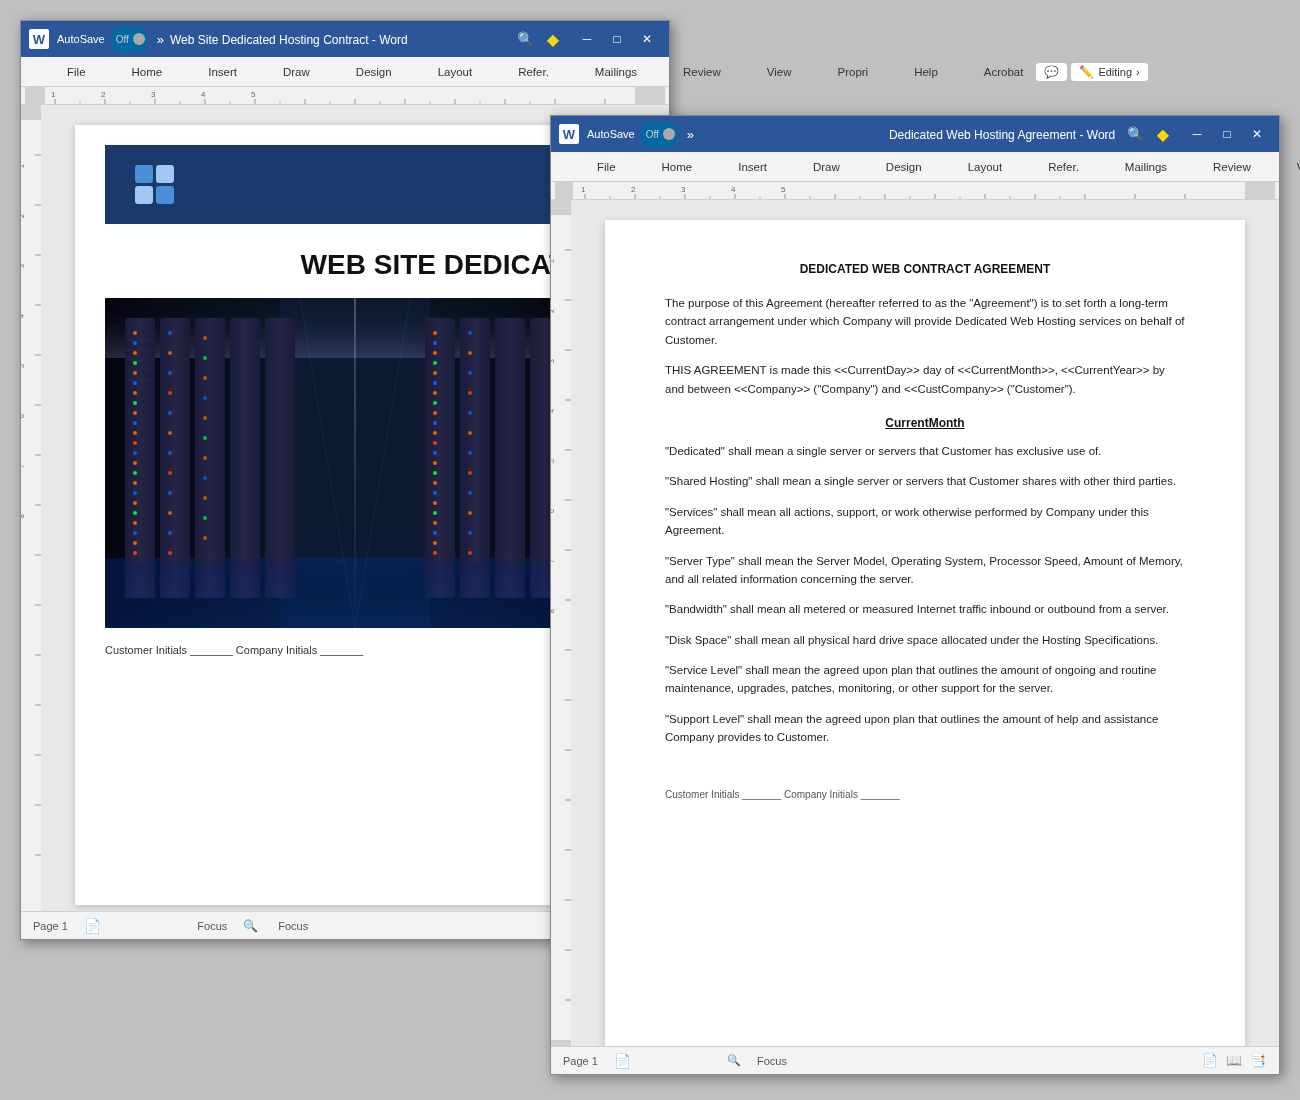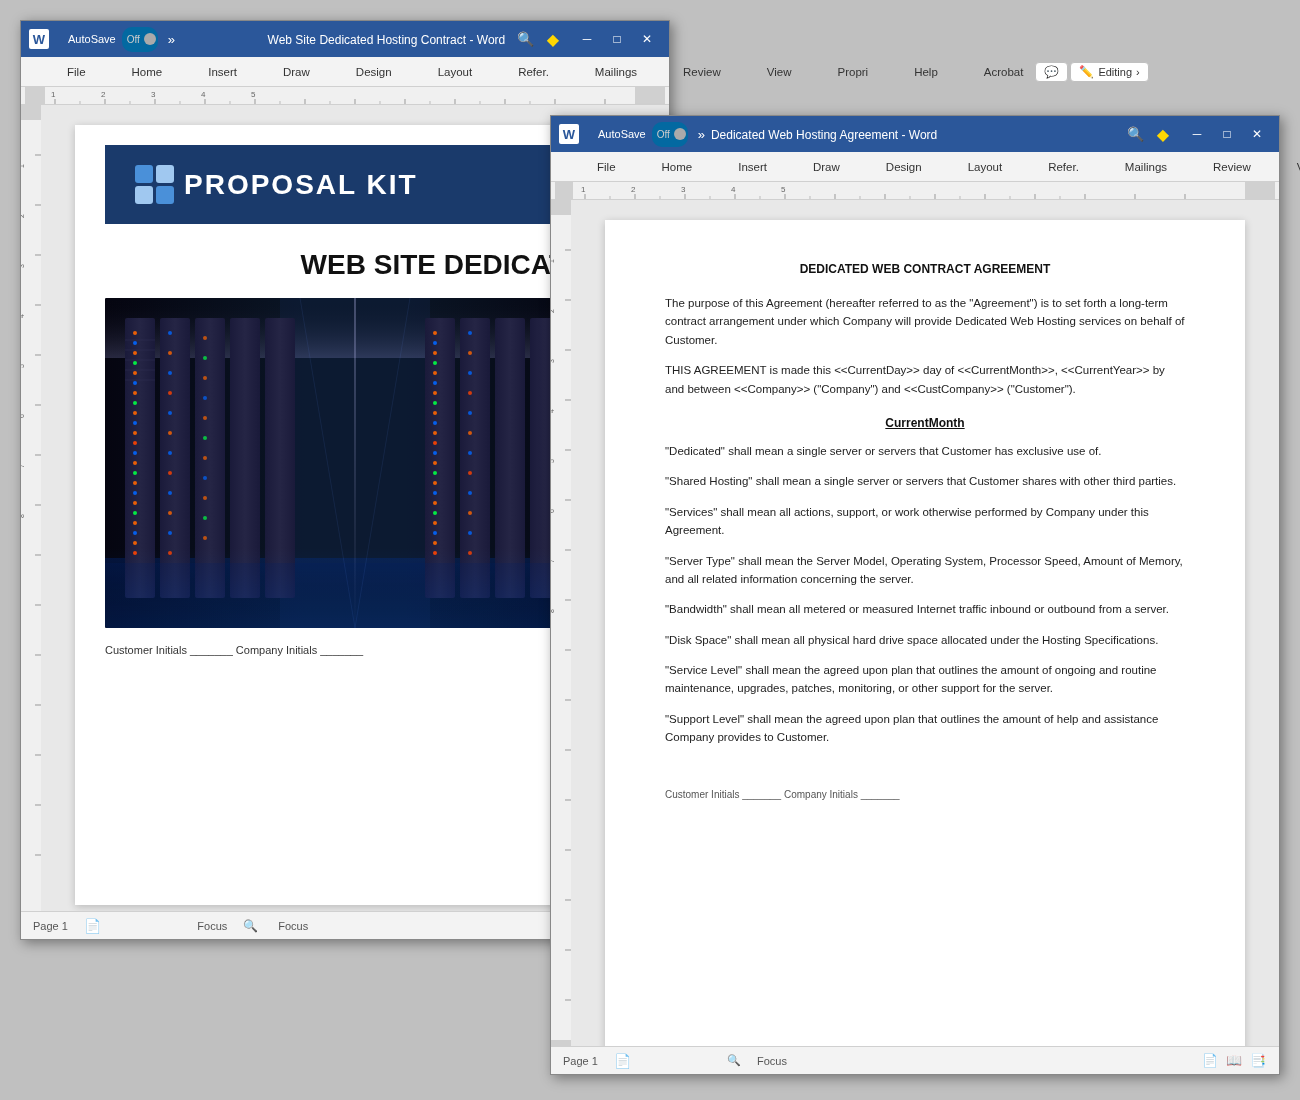--- a/index.html
+++ b/index.html
@@ -34,21 +34,21 @@
     }
     .title-bar .word-icon {
       width: 20px; height: 20px;
       background: white;
       border-radius: 2px;
       display: flex; align-items: center; justify-content: center;
       font-size: 13px; font-weight: bold; color: #2b579a;
       flex-shrink: 0;
     }
     .title-bar .autosave-label {
-      color: white; font-size: 11px; margin-left: 13px;
+      color: white; font-size: 11px; margin-left: 2px;
     }
     .title-bar .toggle-off {
       background: #0369a1;
       border-radius: 10px;
       width: 36px; height: 25px;
       display: flex; align-items: center;
       padding: 2px;
       position: relative;
     }
     .title-bar .toggle-knob {
@@ -327,21 +327,21 @@
 <div id="window1" class="word-window">
 
   <div class="title-bar">
     <div class="word-icon">W</div>
     <span class="autosave-label">AutoSave</span>
     <div class="toggle-off">
       <span class="toggle-text">Off</span>
       <div class="toggle-knob"></div>
     </div>
     <span class="chevrons">»</span>
-    <div style="flex:1; text-align:right;">
+    <div style="flex:1; text-align:left;">
       <span style="color:white; font-size:12px;">Web Site Dedicated Hosting Contract - Word</span>
     </div>
     <span class="search-btn">🔍</span>
     <span class="diamond-icon">◆</span>
     <div class="win-controls">
       <div class="win-btn">─</div>
       <div class="win-btn">□</div>
       <div class="win-btn close">✕</div>
     </div>
   </div>
@@ -443,21 +443,20 @@
       <div class="page" style="width: 560px; min-height: 780px;">
 
         <div class="cover-header">
           <div class="proposal-kit-logo">
             <div class="pk-squares">
               <div class="pk-sq blue"></div>
               <div class="pk-sq light"></div>
               <div class="pk-sq light"></div>
               <div class="pk-sq blue"></div>
             </div>
-            <div class="pk-title">PROPOSAL KIT</div>
           </div>
         </div>
 
         <div class="cover-doc-title">
           <h1>WEB SITE DEDICATED</h1>
         </div>
 
         <div class="cover-image">
           <div class="server-scene">
             
@@ -633,21 +632,21 @@
 <div id="window2" class="word-window">
 
   <div class="title-bar">
     <div class="word-icon">W</div>
     <span class="autosave-label">AutoSave</span>
     <div class="toggle-off">
       <span class="toggle-text">Off</span>
       <div class="toggle-knob"></div>
     </div>
     <span class="chevrons">»</span>
-    <div style="flex:1; text-align:left;">
+    <div style="flex:1; text-align:right;">
       <span style="color:white; font-size:12px;">Dedicated Web Hosting Agreement - Word</span>
     </div>
     <span class="search-btn">🔍</span>
     <span class="diamond-icon">◆</span>
     <div class="win-controls">
       <div class="win-btn">─</div>
       <div class="win-btn">□</div>
       <div class="win-btn close">✕</div>
     </div>
   </div>

